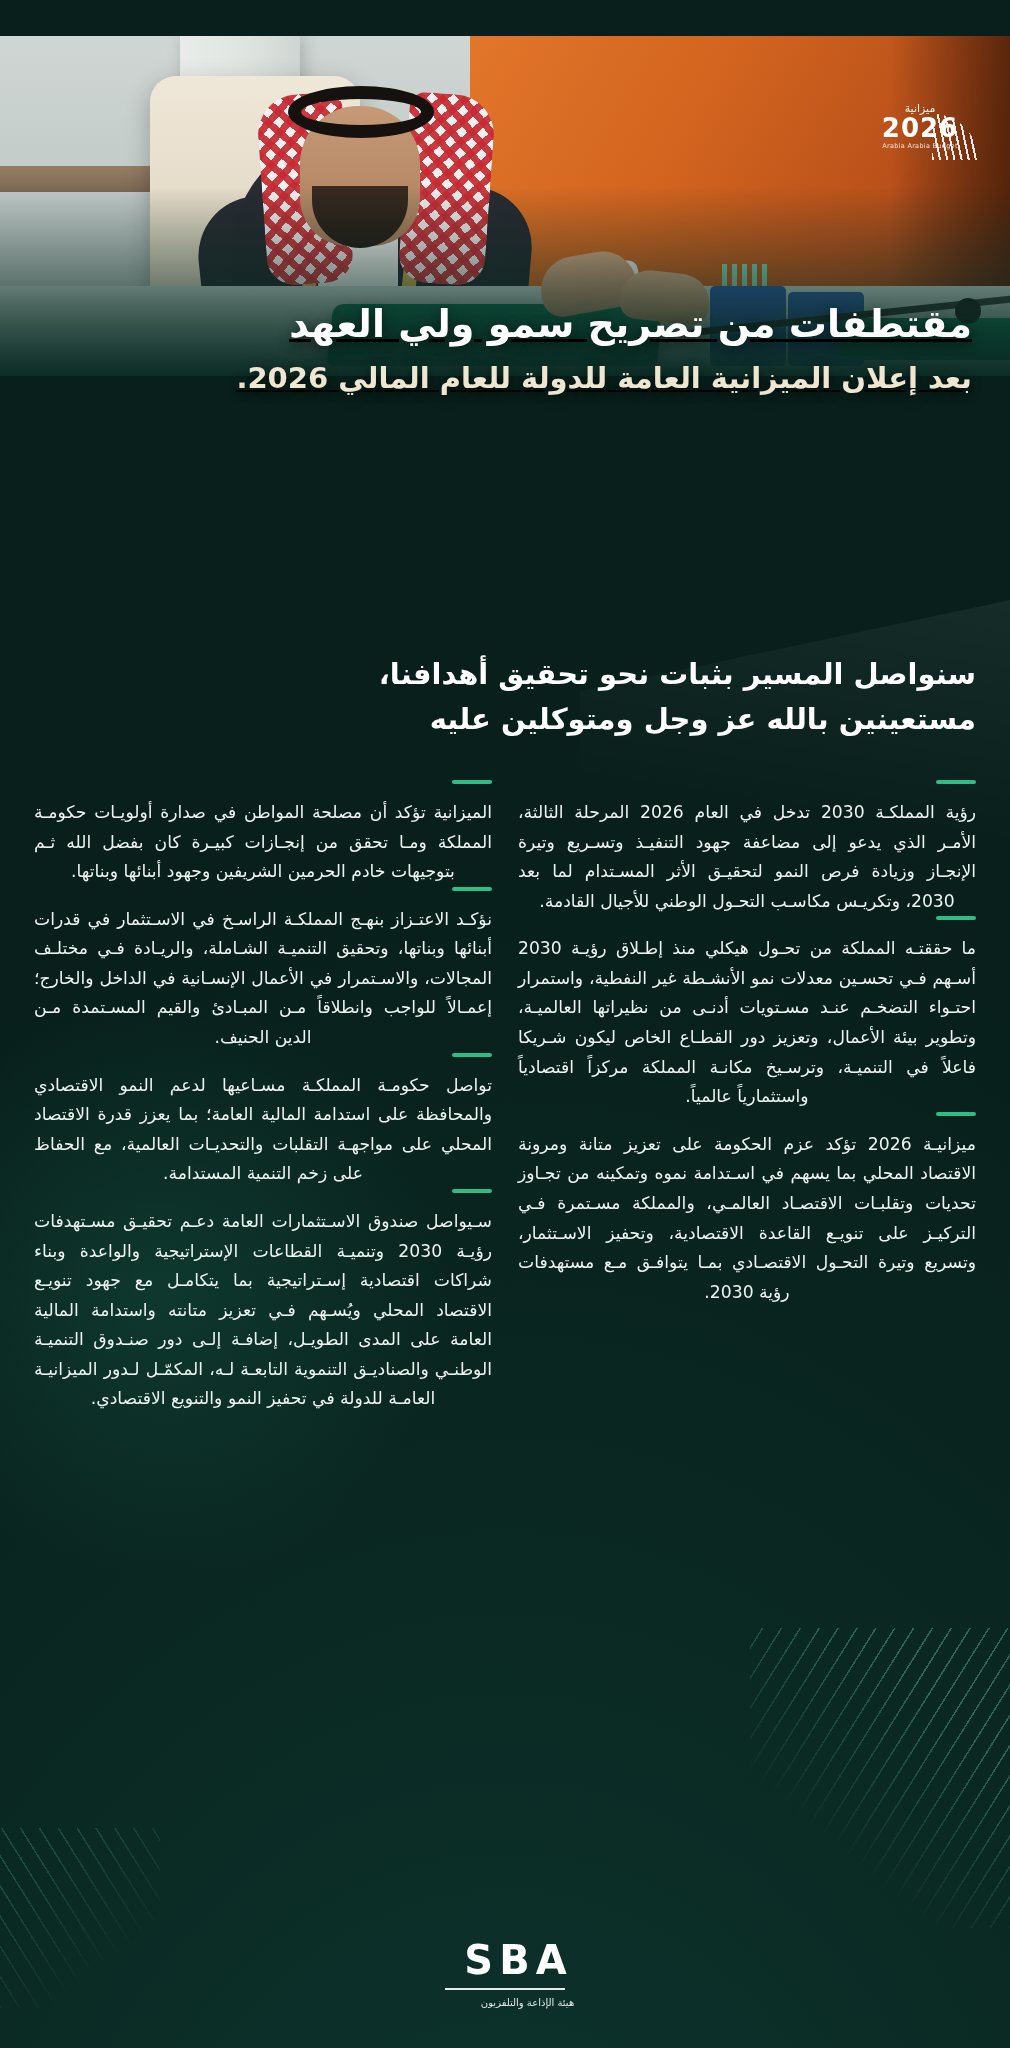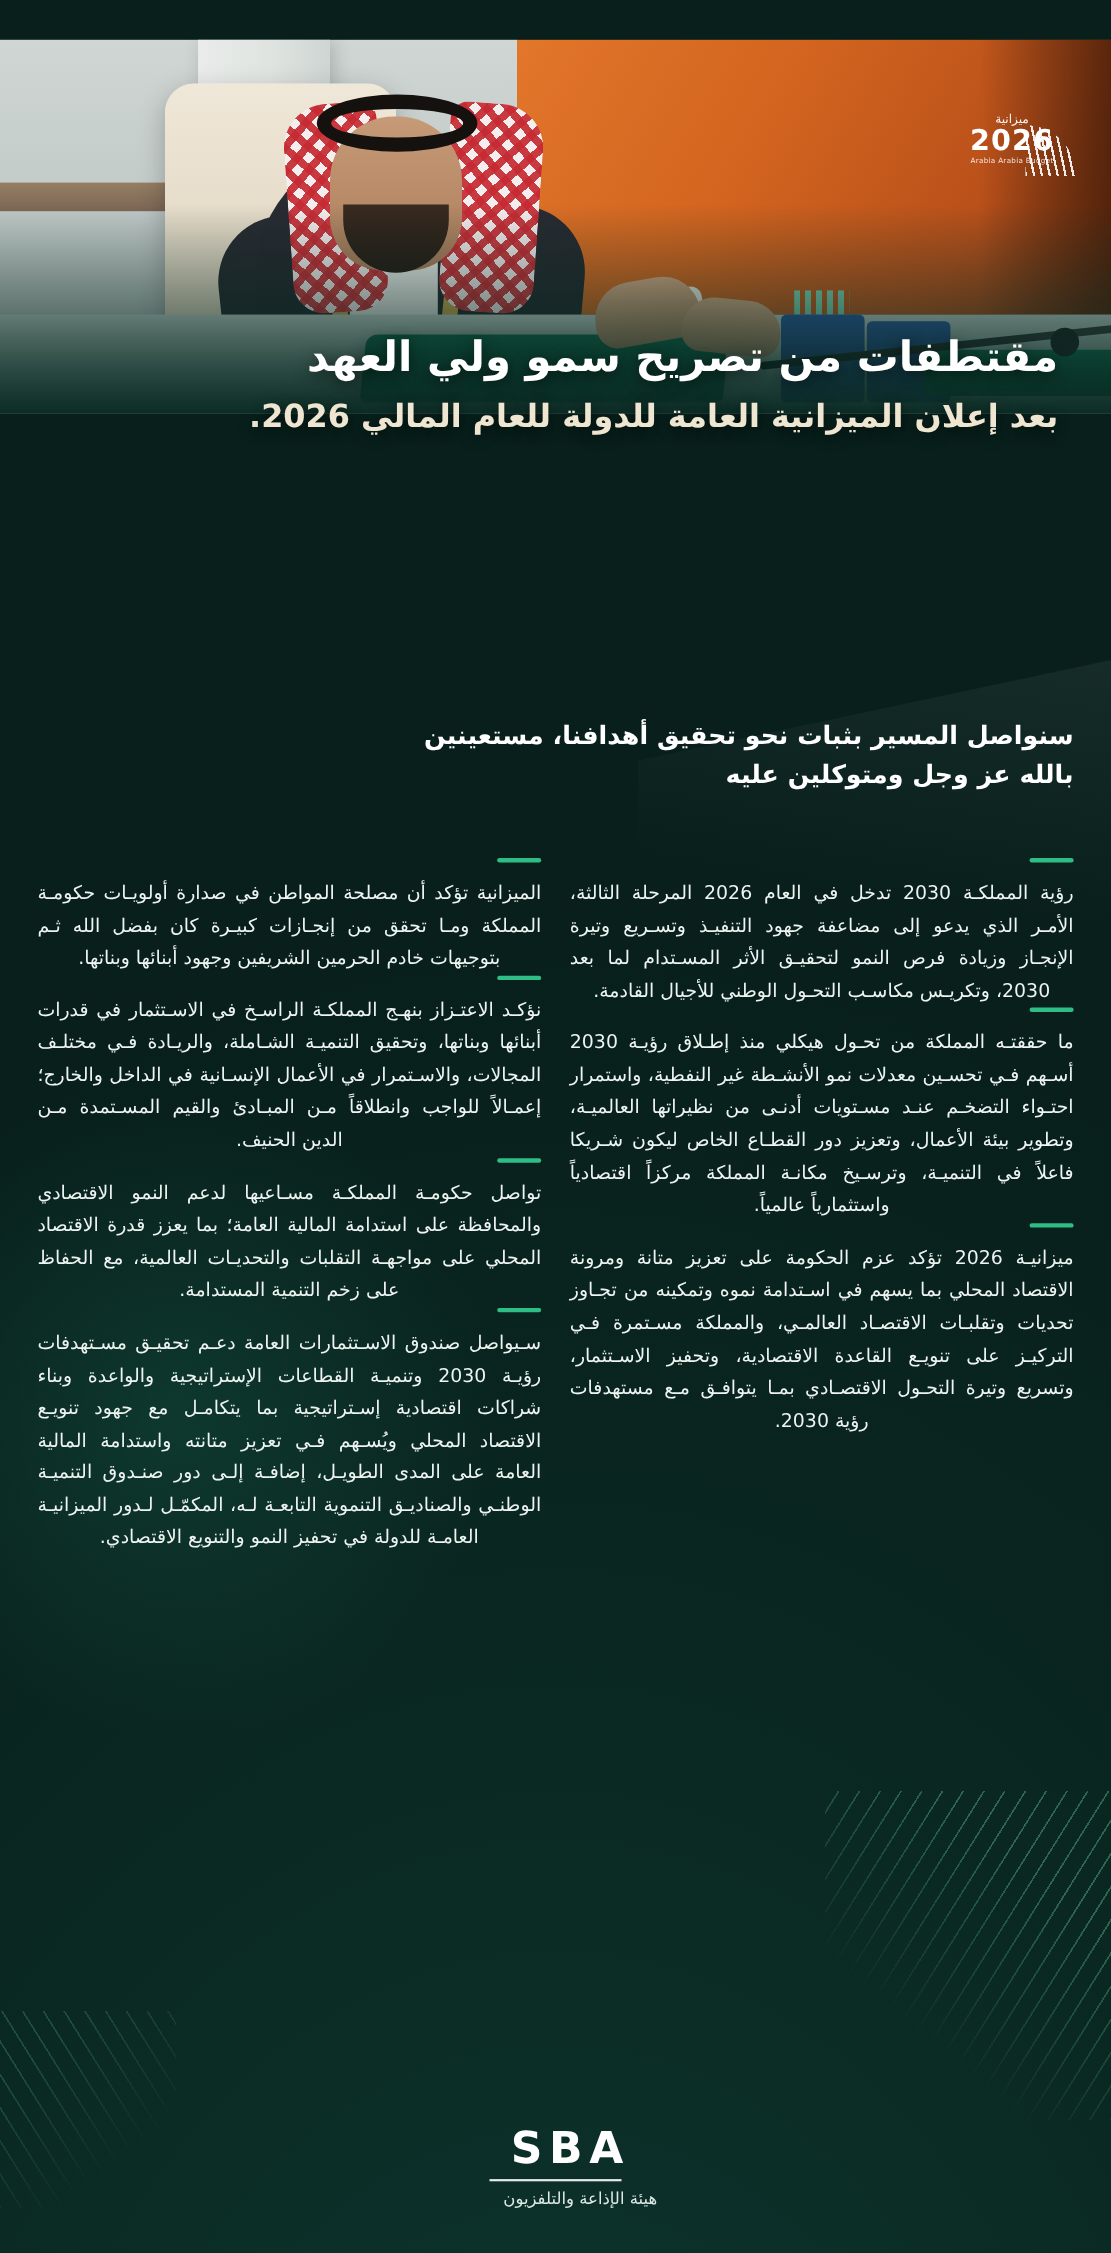--- a/index.html
+++ b/index.html
@@ -187,36 +187,37 @@
   .budget-logo .bl-rays{
     position:absolute; right:-4px; top:2px; width:52px; height:56px;
     background: repeating-linear-gradient(78deg, #ffffff 0 2px, rgba(255,255,255,0) 2px 7px);
     -webkit-mask-image: radial-gradient(circle at 0% 100%, #000 60%, transparent 61%);
             mask-image: radial-gradient(circle at 0% 100%, #000 60%, transparent 61%);
     opacity:.9;
   }
 
   
   .title-wrap{
-    position:absolute; top:300px; right:0; left:0; padding: 0 48px;
+    position:absolute; top:300px; right:0; left:0; padding: 0 38px;
     text-align:right;
+    text-decoration:underline;
   }
   .title-main{
     color:#ffffff; font-size:38px; font-weight:bold; line-height:1.28;
     text-shadow: 0 3px 14px rgba(0,0,0,.6);
   }
   .title-sub{
     color:#efe6d2; font-size:29px; font-weight:bold; line-height:1.35;
     margin-top:10px; text-shadow: 0 3px 12px rgba(0,0,0,.55);
   }
 
   
   .quote{
     position:absolute; top:652px; right:34px; width:640px;
-    color:#ffffff; font-size:23px; font-weight:bold; line-height:1.55;
+    color:#ffffff; font-size:29px; font-weight:bold; line-height:1.55;
     text-align:right;
   }
 
   
   .sweep{
     position:absolute; right:0; top:600px; width:430px; height:240px;
     background: linear-gradient(200deg, rgba(255,255,255,.06), rgba(255,255,255,0) 62%);
     transform: skewY(-12deg); transform-origin: right top; pointer-events:none;
   }
   .glow{
@@ -260,21 +261,21 @@
   .footer{
     position:absolute; bottom:40px; left:0; right:0; text-align:center;
   }
   .sba-mark{
     color:#ffffff; font-size:40px; font-weight:bold; letter-spacing:6px;
     direction:ltr; line-height:1;padding-left:27px;
   }
   .sba-underline{
     width:120px; height:2px; background:#ffffff; margin:8px auto 7px; opacity:.9;
   }
-  .sba-sub{ color:#dfeae6; font-size:15px; letter-spacing:.6px;padding-left:45px; }
+  .sba-sub{ color:#dfeae6; font-size:10px; letter-spacing:.6px;padding-left:45px; }
 </style>
 </head>
 <body>
 
 <div id="card">
 
   <div class="photo">
     <div class="wall-left"></div>
     <div class="wall-band"></div>
     <div class="wall-right"></div>

